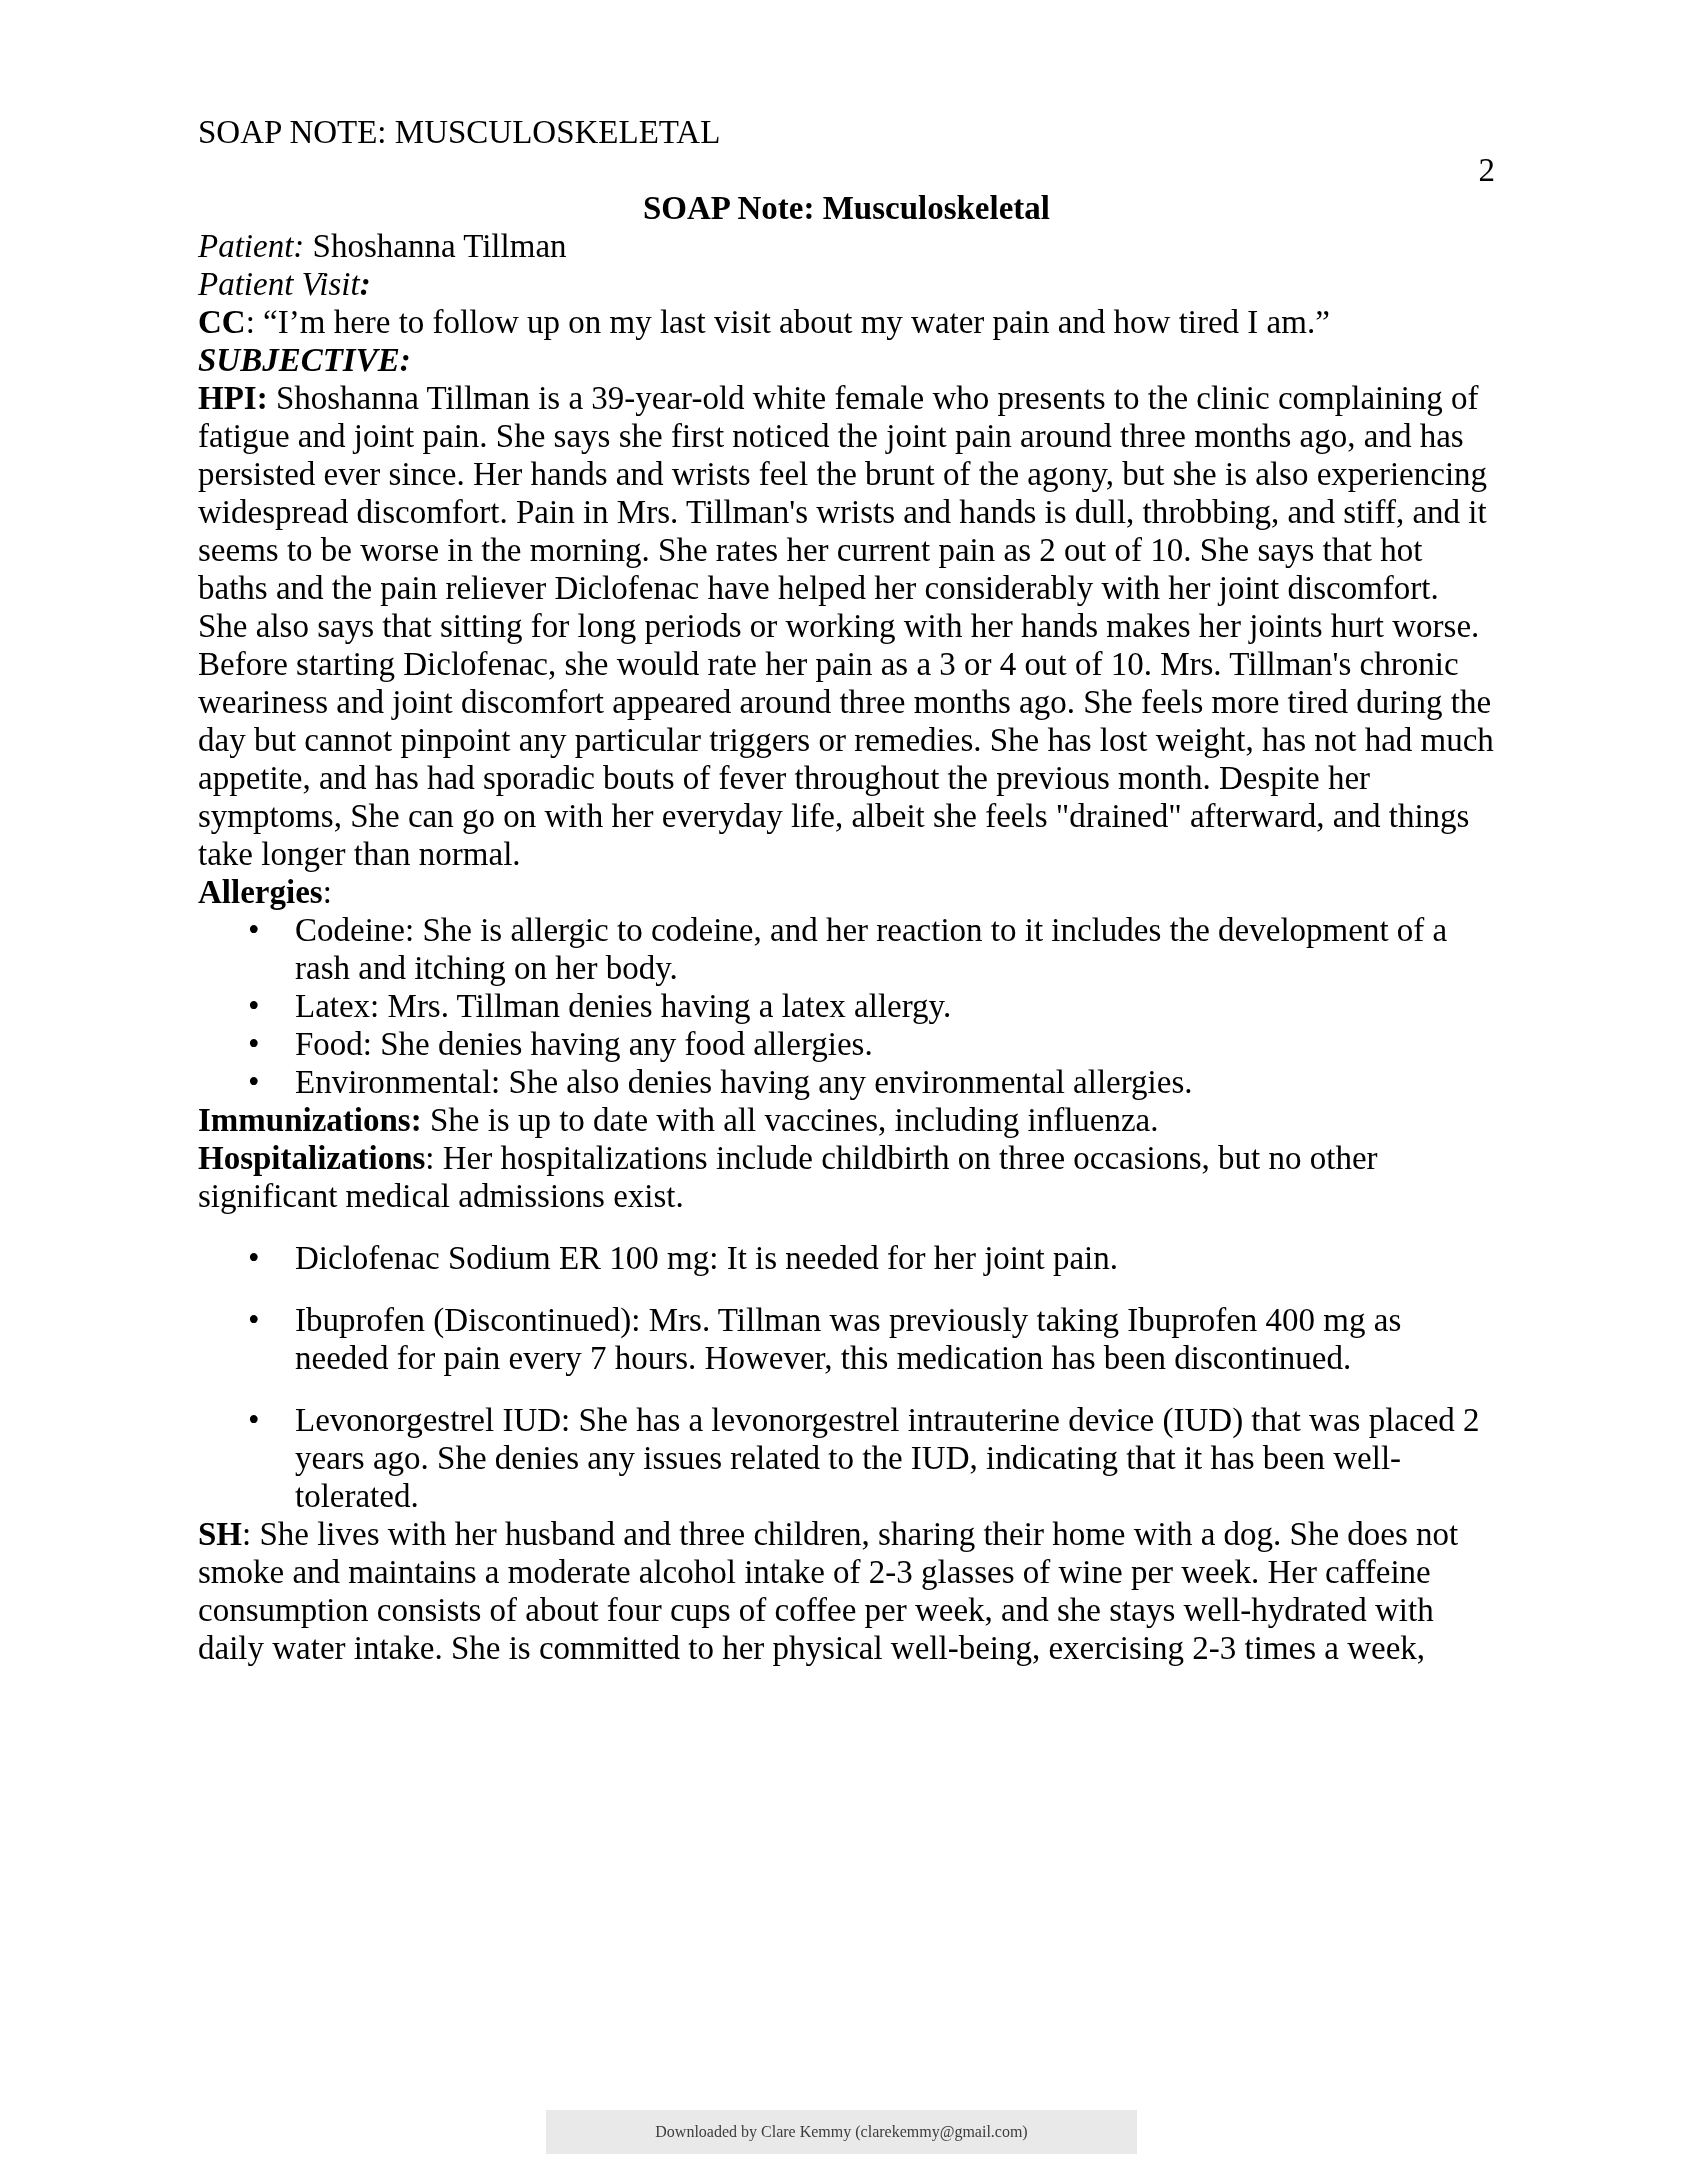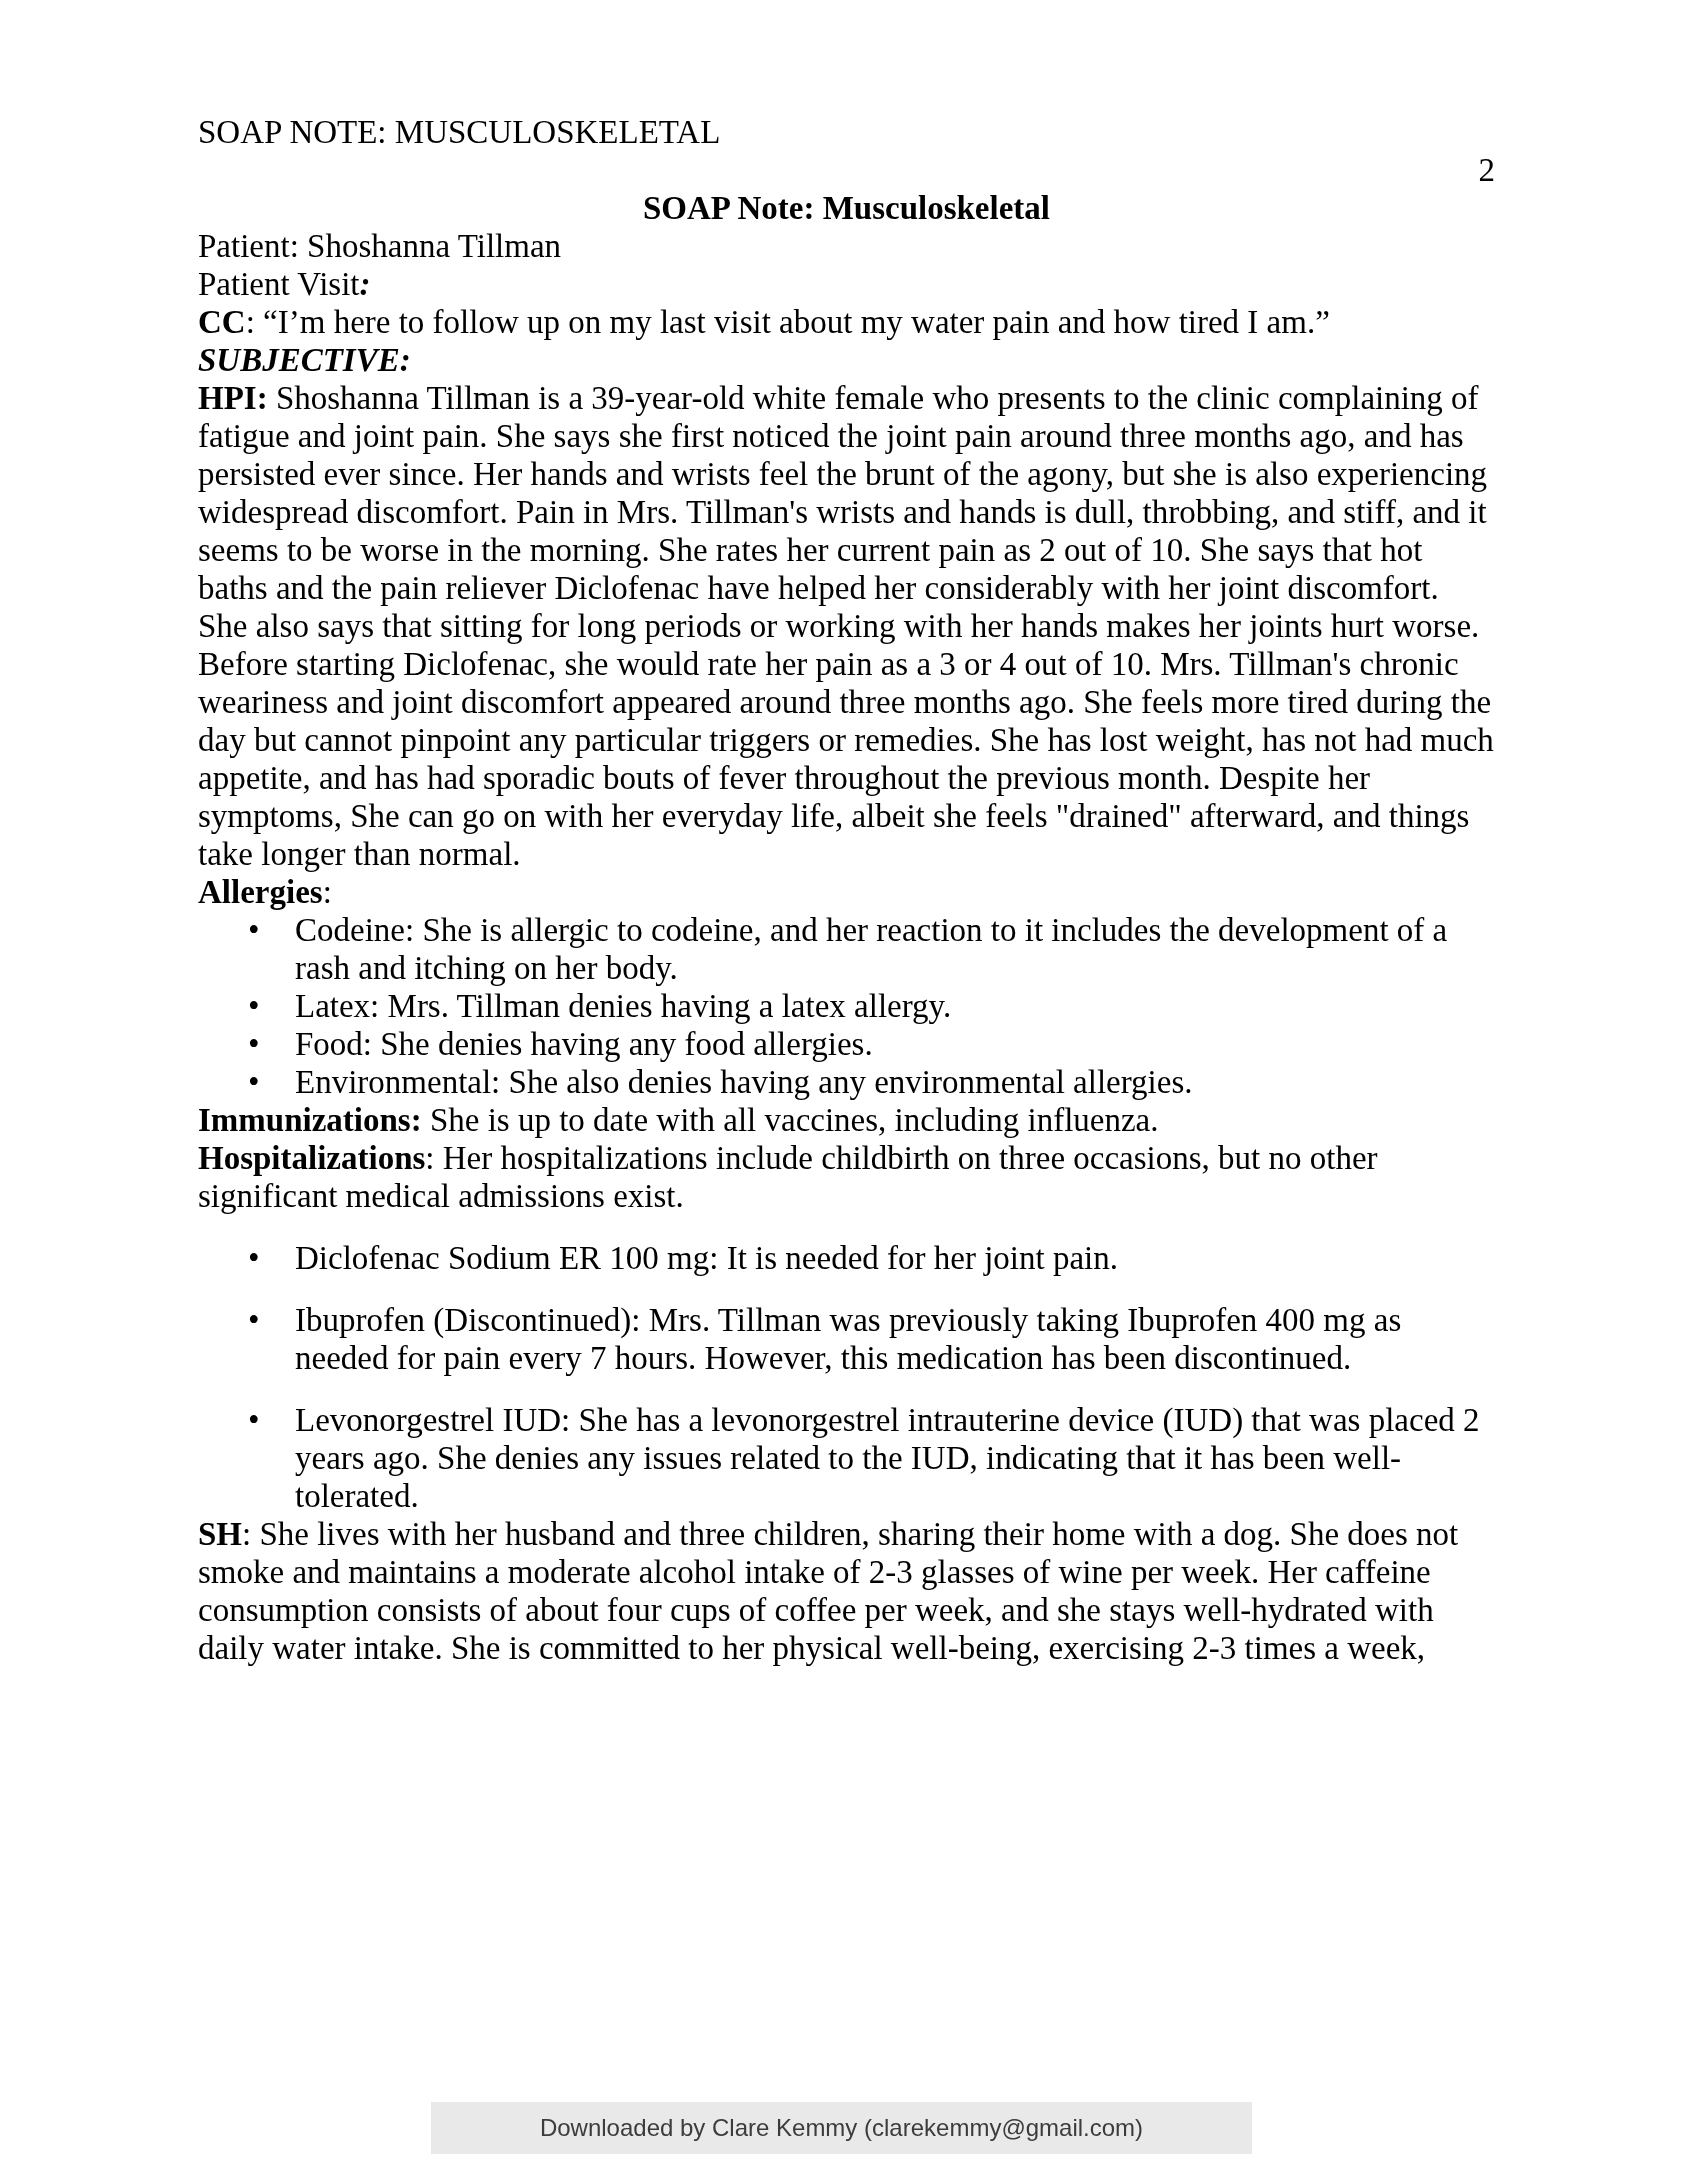--- a/index.html
+++ b/index.html
@@ -30,21 +30,21 @@
   .title {
     text-align: center;
     font-weight: bold;
     font-size: 33px;
     line-height: 38px;
     margin-top: 8px;
   }
   .meta-first { margin-top: 14px; }
   .gap { margin-top: 30px; }
   .b { font-weight: bold; }
-  .i { }
+  .i { font-style: italic; }
   .bi { font-weight: bold; font-style: italic; }
   ul.bullets {
     list-style: none;
   }
   ul.bullets li {
     position: relative;
     padding-left: 97px;
   }
   ul.bullets li::before {
     content: "\2022";
@@ -57,22 +57,22 @@
     position: absolute;
     left: 0;
     right: 0;
     bottom: 48px;
     text-align: center;
   }
   .footer .bar {
     display: inline-block;
     background: #e9e9e9;
     color: #3c3c3c;
-    font-family: Liberation Sans, sans-serif;
-    font-size: 24px;
+    font-family: Liberation Serif, serif;
+    font-size: 16px;
     line-height: 1;
     padding: 14px 109px;
   }
 </style>
 </head>
 <body>
 
 <div class="page">
 
   <div class="running-head">SOAP NOTE: MUSCULOSKELETAL</div>

